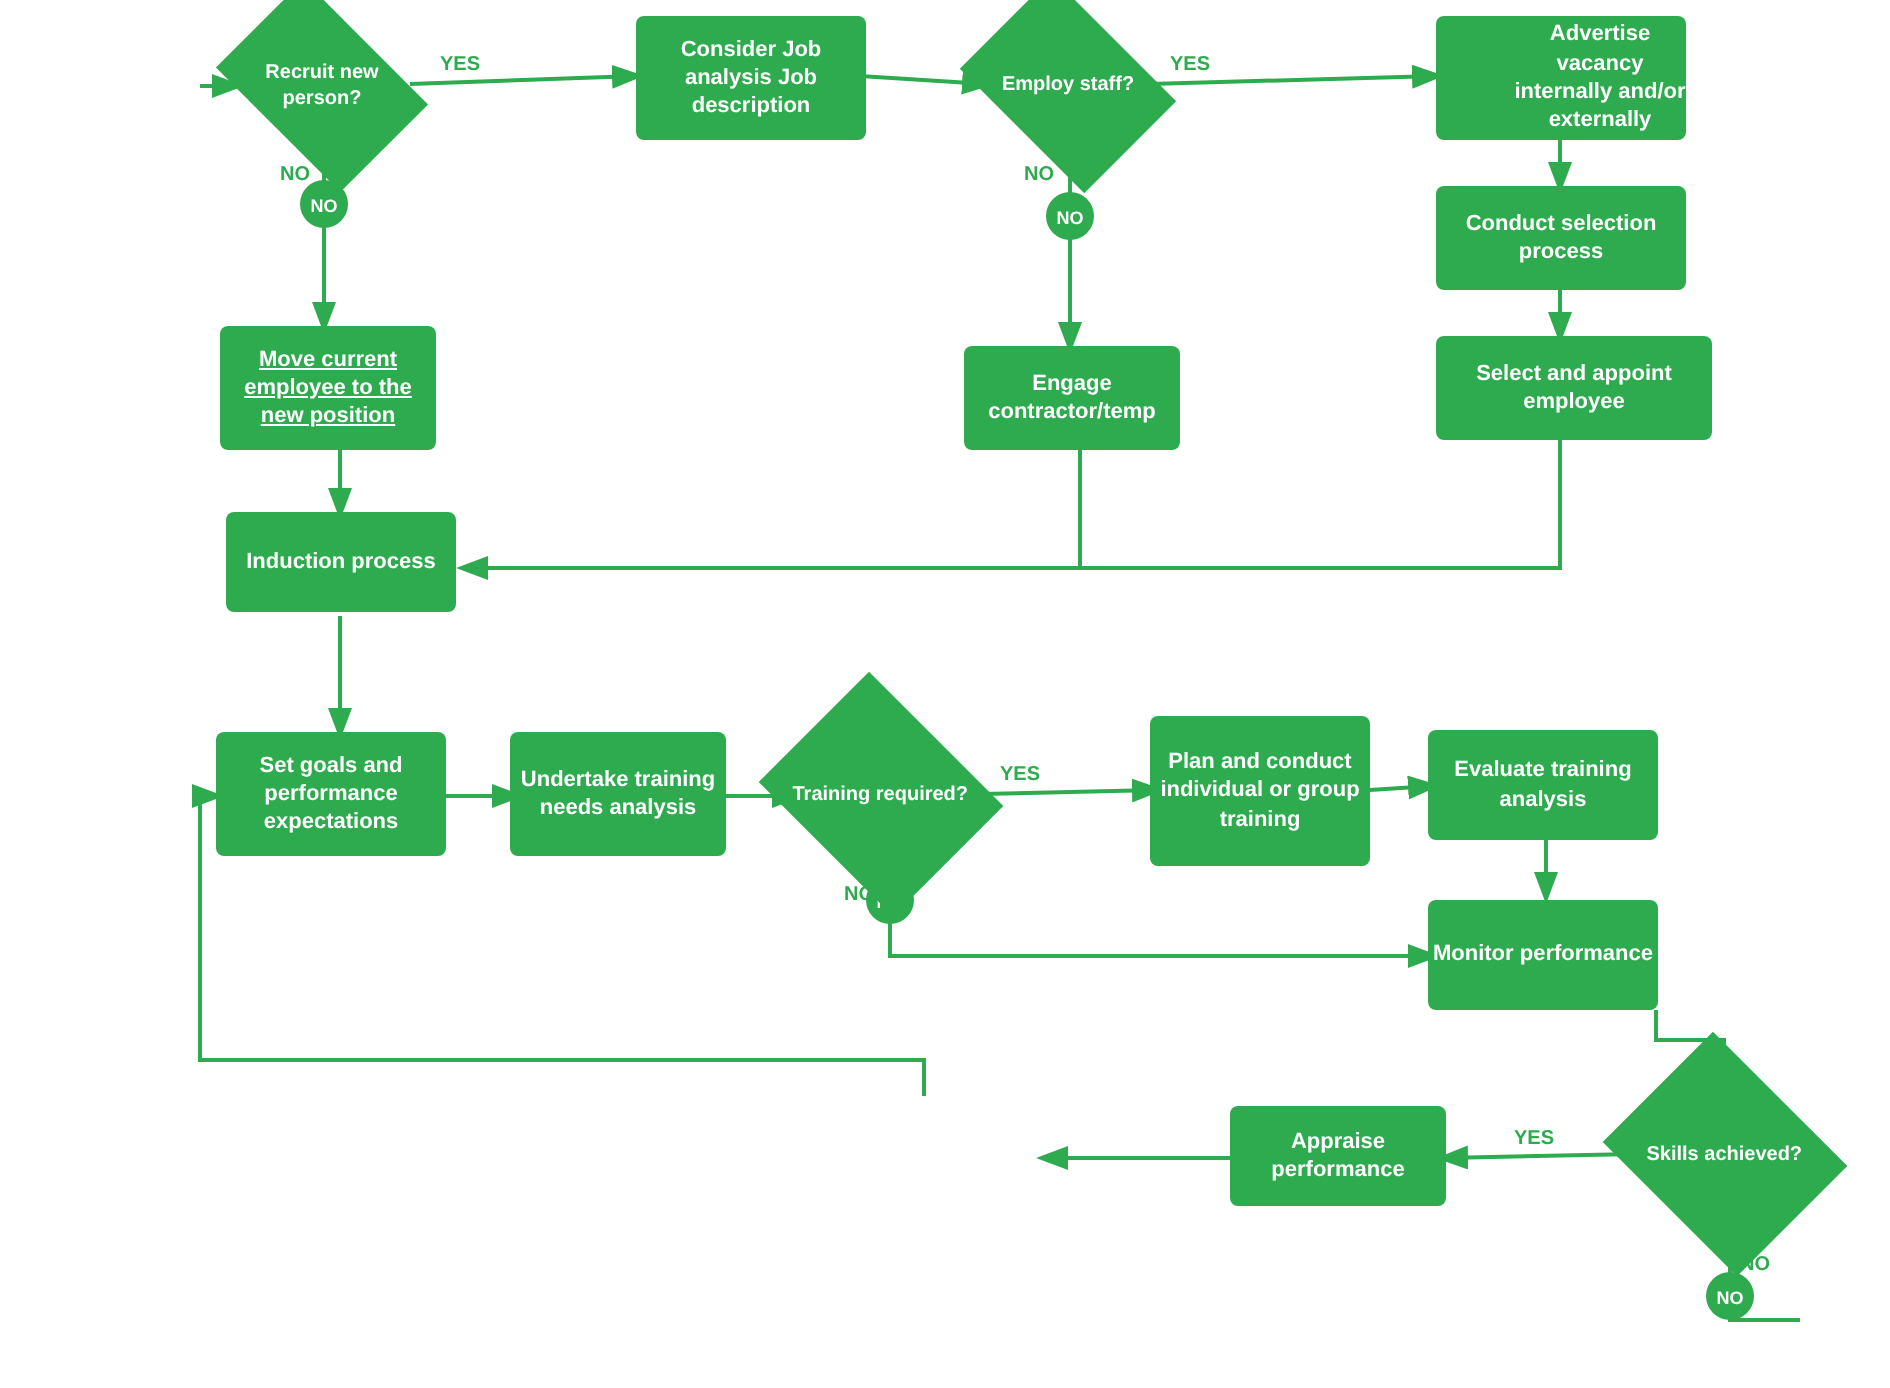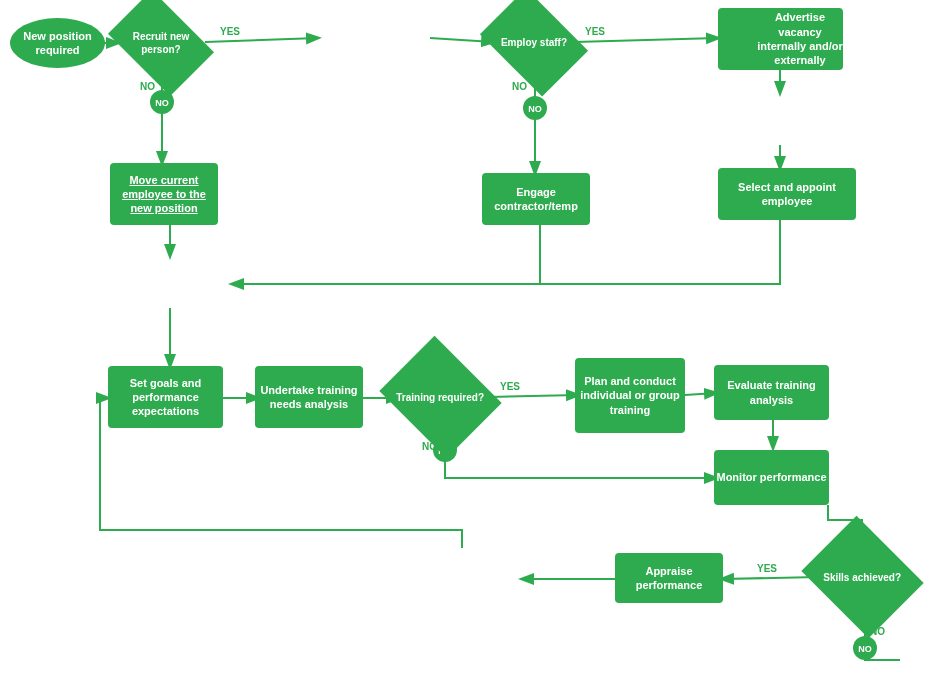--- a/index.html
+++ b/index.html
@@ -134,50 +134,56 @@
     <circle cx="535" cy="108" r="12" fill="#2eab4e"></circle>
     <text x="535" y="112" font-size="9" font-weight="bold" fill="white" text-anchor="middle">NO</text>
 
     <circle cx="445" cy="450" r="12" fill="#2eab4e"></circle>
     <text x="445" y="454" font-size="9" font-weight="bold" fill="white" text-anchor="middle">NO</text>
 
     <circle cx="865" cy="648" r="12" fill="#2eab4e"></circle>
     <text x="865" y="652" font-size="9" font-weight="bold" fill="white" text-anchor="middle">NO</text>
   </svg>
 
-  <div class="node oval" style="left:10px;top:18px;width:95px;height:50px;">
-    <span>New position required</span>
-  </div>
 
   <div class="node diamond" style="left:117px;top:12px;width:88px;height:62px;background:#2eab4e;">
     <span style="transform:rotate(-45deg);display:block;font-size:10px;font-weight:bold;color:white;text-align:center;">Recruit new person?</span>
   </div>
 
+  <div class="node rect" style="left:318px;top:8px;width:115px;height:62px;">
+    <span>Consider Job analysis Job description</span>
+  </div>
 
   <div class="node diamond" style="left:490px;top:10px;width:88px;height:65px;background:#2eab4e;">
     <span style="transform:rotate(-45deg);display:block;font-size:10px;font-weight:bold;color:white;text-align:center;">Employ staff?</span>
   </div>
 
   <div class="node rect" style="left:718px;top:8px;width:125px;height:62px;padding-left:39px;">
     <span>Advertise vacancy internally and/or externally</span>
   </div>
 
+  <div class="node rect" style="left:718px;top:93px;width:125px;height:52px;">
+    <span>Conduct selection process</span>
+  </div>
 
   <div class="node rect" style="left:718px;top:168px;width:138px;height:52px;">
     <span>Select and appoint employee</span>
   </div>
 
   <div class="node rect" style="left:110px;top:163px;width:108px;height:62px;text-decoration:underline;">
     <span>Move current employee to the new position</span>
   </div>
 
   <div class="node rect" style="left:482px;top:173px;width:108px;height:52px;">
     <span>Engage contractor/temp</span>
   </div>
 
+  <div class="node rect" style="left:113px;top:256px;width:115px;height:50px;">
+    <span>Induction process</span>
+  </div>
 
   <div class="node rect" style="left:108px;top:366px;width:115px;height:62px;">
     <span>Set goals and performance expectations</span>
   </div>
 
   <div class="node rect" style="left:255px;top:366px;width:108px;height:62px;">
     <span>Undertake training needs analysis</span>
   </div>
 
   <div class="node diamond" style="left:393px;top:358px;width:95px;height:78px;background:#2eab4e;">

